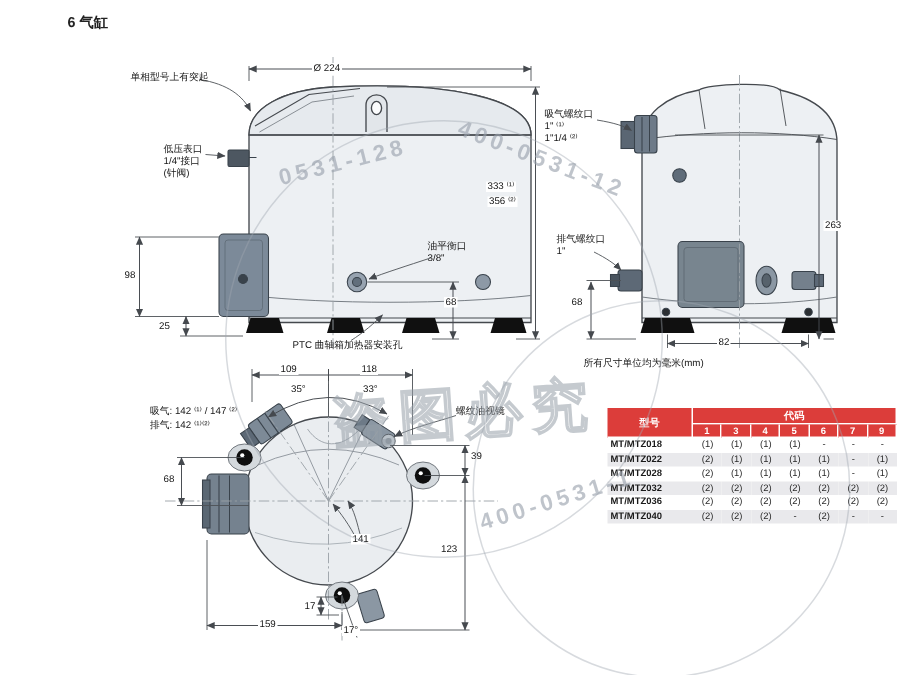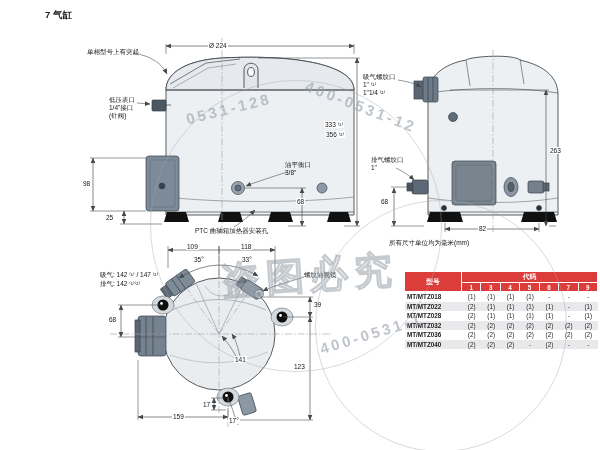--- a/index.html
+++ b/index.html
@@ -189,21 +189,21 @@
       <path d="M287,172 C272,177 256,182 246,186"></path>
       <path d="M234,227 C242,222 250,215 255,210"></path>
       <path d="M398,80 C410,82 416,84 421,87"></path>
       <path d="M396,168 C404,172 410,176 414,180"></path>
       <path d="M304,277 C292,281 275,285 263,291"></path>
       <path d="M238,360 C233,350 227,342 222,336"></path>
       <path d="M241,360 C238,348 236,340 232,334"></path>
     </g>
   </svg>
 
-  <div class="title">7 气缸</div>
+  <div class="title">6 气缸</div>
 
   <div class="lbl" style="left:87px;top:48px;">单相型号上有突起</div>
   <div class="lbl" style="left:109px;top:96px;">低压表口</div>
   <div class="lbl" style="left:109px;top:104px;">1/4"接口</div>
   <div class="lbl" style="left:109px;top:112px;">(针阀)</div>
   <div class="lbl" style="left:285px;top:161px;">油平衡口</div>
   <div class="lbl" style="left:285px;top:169px;">3/8"</div>
   <div class="lbl" style="left:195px;top:227px;">PTC 曲轴箱加热器安装孔</div>
   <div class="dim" style="left:208px;top:42px;">Ø 224</div>
   <div class="dim" style="left:324px;top:121px;">333 ⁽¹⁾</div>

